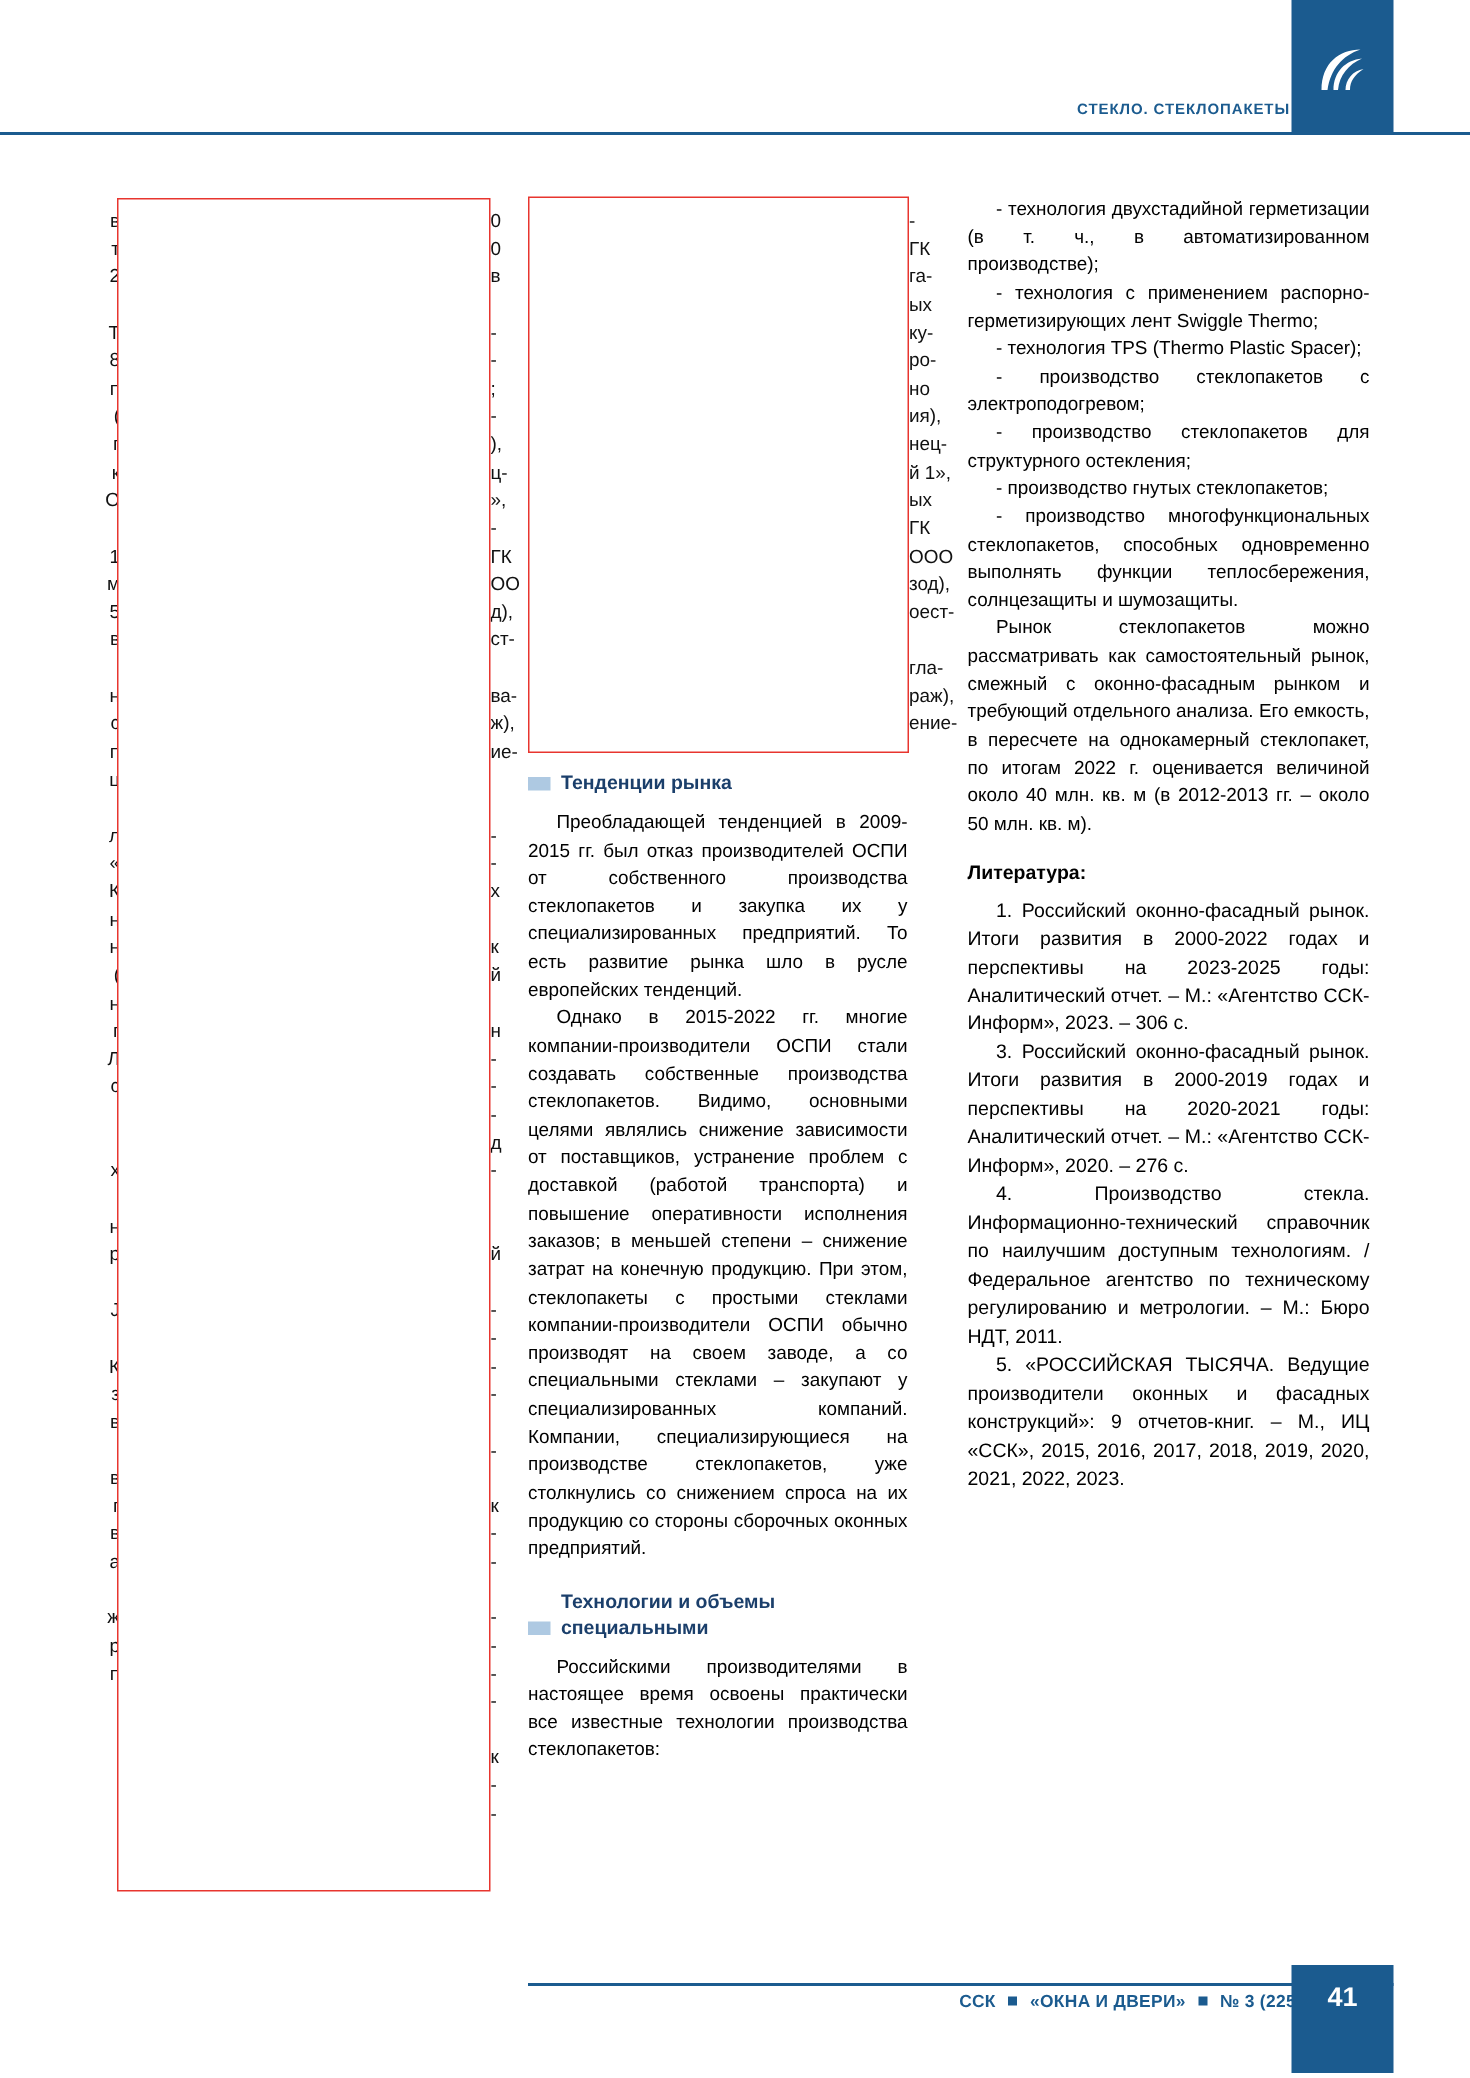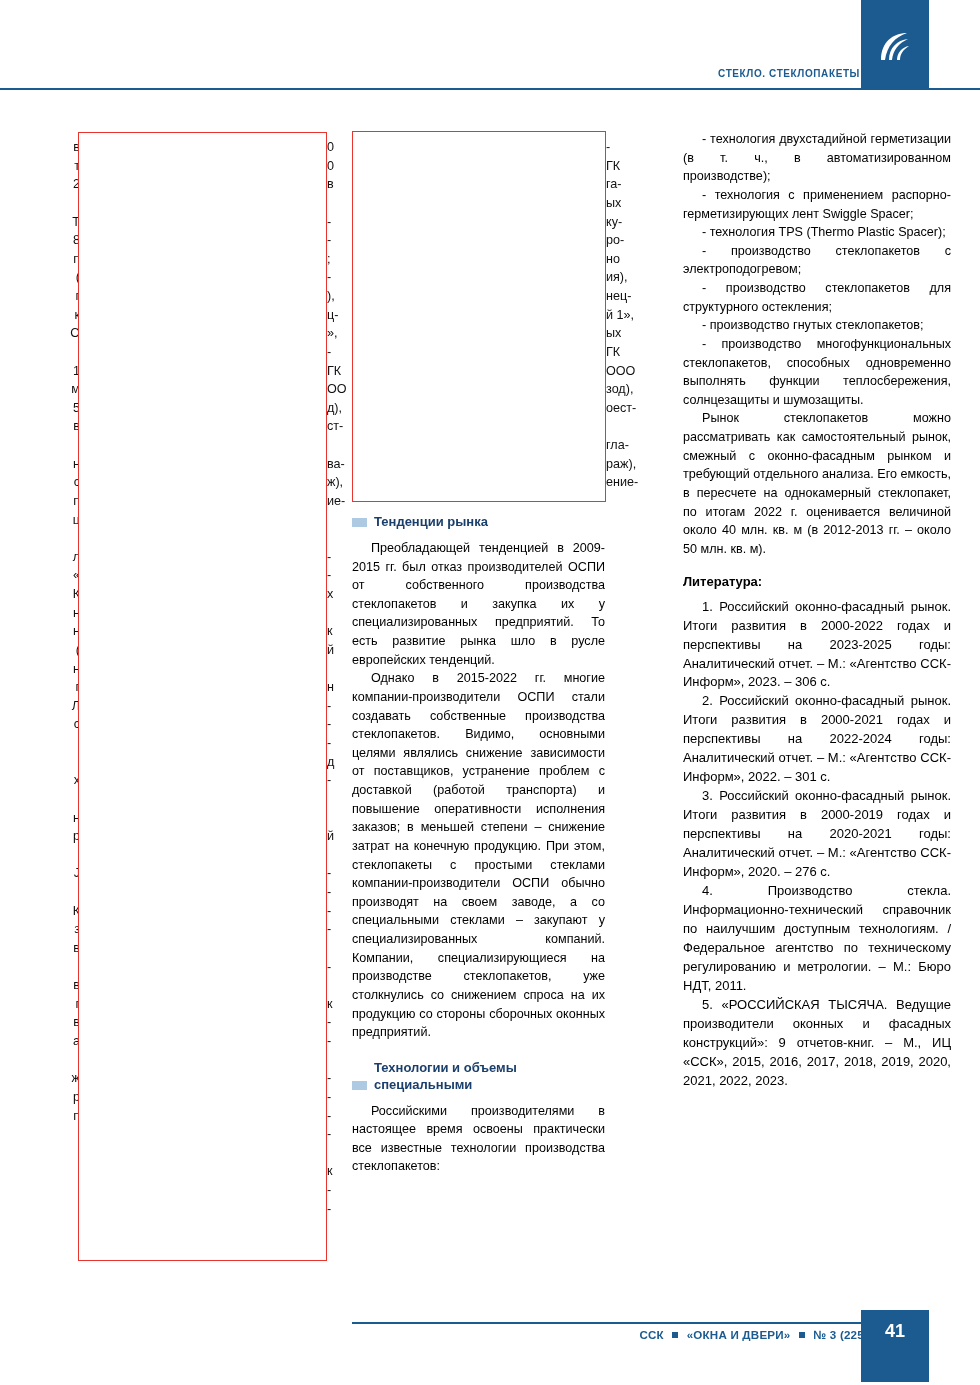--- a/index.html
+++ b/index.html
@@ -58,21 +58,21 @@
     font-size: 12.6px;
     line-height: 1.48;
     text-align: justify;
   }
   .col p {
     margin: 0 0 0 0;
     text-indent: 19px;
   }
   .col1 { left: 78px;  width: 248px; }
   .col2 { left: 352px; width: 253px; }
-  .col3 { left: 683px; width: 268px; }
+  .col3 { left: 645px; width: 268px; }
 
   
   .redact {
     position: absolute;
     border: 1.4px solid #e8352e;
     background: #ffffff;
   }
   .redact-1 {
     left: 78px;
     top: 132px;
@@ -333,31 +333,30 @@
   <div class="sec-head" style="margin-top:18px;">
     <span class="tick second"></span>
     <span>Технологии и объемы</span><br>
     <span>специальными</span>
   </div>
   <p>Российскими производителями в настоящее время освоены практически все известные технологии производства стеклопакетов:</p>
 </div>
 
 <div class="col col3">
   <p>- технология двухстадийной герметизации (в т. ч., в автоматизированном производстве);</p>
-  <p>- технология с применением распорно-герметизирующих лент Swiggle Spacer;</p>
+  <p>- технология с применением распорно-герметизирующих лент Swiggle Thermo;</p>
   <p>- технология TPS (Thermo Plastic Spacer);</p>
   <p>- производство стеклопакетов с электроподогревом;</p>
   <p>- производство стеклопакетов для структурного остекления;</p>
   <p>- производство гнутых стеклопакетов;</p>
   <p>- производство многофункциональных стеклопакетов, способных одновременно выполнять функции теплосбережения, солнцезащиты и шумозащиты.</p>
   <p>Рынок стеклопакетов можно рассматривать как самостоятельный рынок, смежный с оконно-фасадным рынком и требующий отдельного анализа. Его емкость, в пересчете на однокамерный стеклопакет, по итогам 2022 г. оценивается величиной около 40 млн. кв. м (в 2012-2013 гг. – около 50 млн. кв. м).</p>
 
   <div class="lit-head">Литература:</div>
   <p class="ref">1. Российский оконно-фасадный рынок. Итоги развития в 2000-2022 годах и перспективы на 2023-2025 годы: Аналитический отчет. – М.: «Агентство ССК-Информ», 2023. – 306 с.</p>
-  <p class="ref">2. Российский оконно-фасадный рынок. Итоги развития в 2000-2021 годах и перспективы на 2022-2024 годы: Аналитический отчет. – М.: «Агентство ССК-Информ», 2022. – 301 с.</p>
   <p class="ref">3. Российский оконно-фасадный рынок. Итоги развития в 2000-2019 годах и перспективы на 2020-2021 годы: Аналитический отчет. – М.: «Агентство ССК-Информ», 2020. – 276 с.</p>
   <p class="ref">4. Производство стекла. Информационно-технический справочник по наилучшим доступным технологиям. / Федеральное агентство по техническому регулированию и метрологии. – М.: Бюро НДТ, 2011.</p>
   <p class="ref">5. «РОССИЙСКАЯ ТЫСЯЧА. Ведущие производители оконных и фасадных конструкций»: 9 отчетов-книг. – М., ИЦ «ССК», 2015, 2016, 2017, 2018, 2019, 2020, 2021, 2022, 2023.</p>
 </div>
 
 <div class="footer-rule"></div>
 <div class="footer-text">
   <span>ССК</span>
   <span class="sq"></span>
   <span>«ОКНА И ДВЕРИ»</span>

